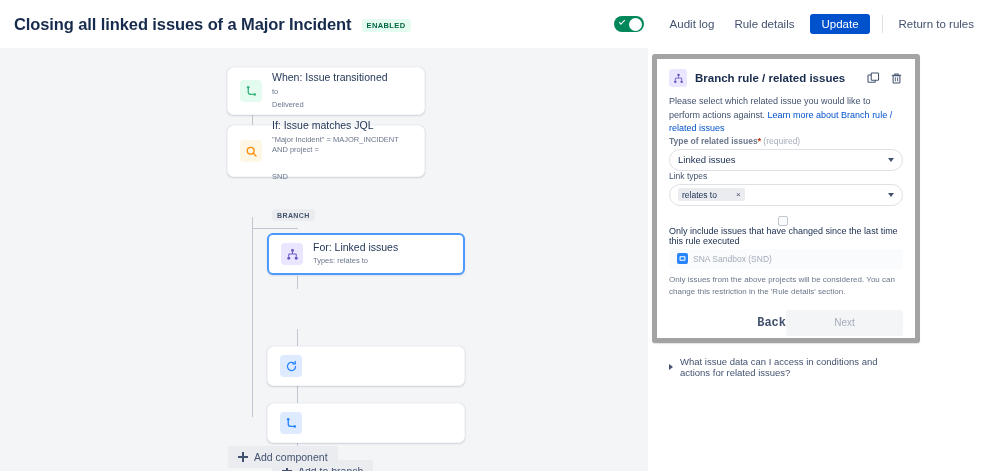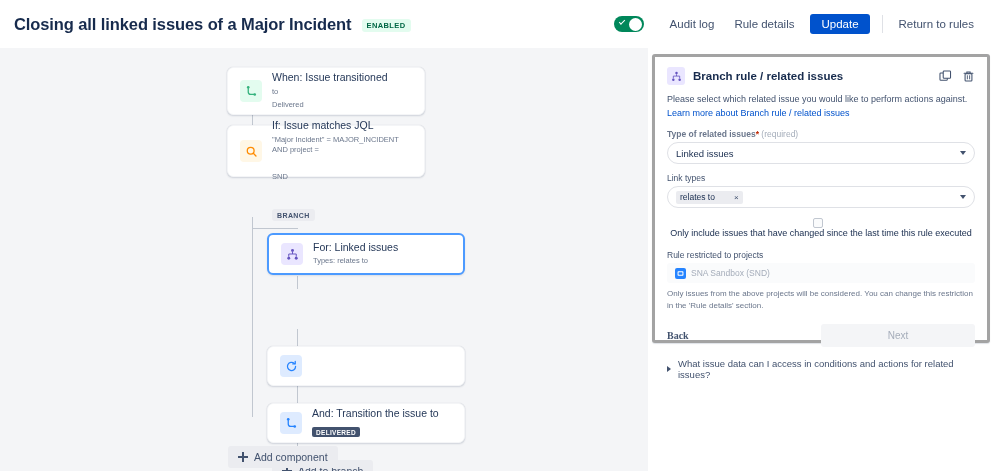--- a/index.html
+++ b/index.html
@@ -118,40 +118,40 @@
     position: relative; width: 10px; height: 10px; flex: none;
   }
   .plus:before, .plus:after {
     content: ""; position: absolute; background: #42526E;
   }
   .plus:before { left: 0; top: 4.3px; width: 10px; height: 1.4px; }
   .plus:after { top: 0; left: 4.3px; height: 10px; width: 1.4px; }
 
   
   .panel {
-    position: absolute; left: 652px; top: 54px; width: 338px; height: 289px;
-    background: #fff; border: 3px solid #a3a3a3; border-radius: 3px;
+    position: absolute; left: 652px; top: 54px; width: 268px; height: 289px;
+    background: #fff; border: 5px solid #a3a3a3; border-radius: 3px;
     box-shadow: 0 1px 1px rgba(9,30,66,.13);
     padding: 10px 12px;
   }
   .panel-head { display: flex; align-items: center; }
   .panel-head-icon {
     width: 18px; height: 18px; border-radius: 3px; background: #EAE6FF;
     display: flex; align-items: center; justify-content: center; flex: none;
     margin-right: 8px;
   }
   .panel-title { font-size: 11.5px; font-weight: 600; color: #172B4D; }
   .panel-head-actions { margin-left: auto; display: flex; gap: 10px; }
   .hicon { cursor: pointer; display: flex; }
   .panel-desc {
     font-size: 9px; color: #42526E; line-height: 1.5; margin-top: 8px;
   }
   .link { color: #0052CC; cursor: pointer; }
   .field-label {
-    font-size: 8.5px; font-weight: 600; color: #6B778C; margin-top: 9px; margin-bottom: 3px;
+    font-size: 8.5px; font-weight: 600; color: #6B778C; margin-bottom: 3px;
   }
   .req { color: #BF2600; }
   .req-note { color: #A5ADBA; font-weight: 400; }
   .select {
     height: 22px; border: 1px solid #DFE1E6; border-radius: 11px; background: #FAFBFC;
     display: flex; align-items: center; padding: 0 8px;
     font-size: 9.5px; color: #172B4D; cursor: pointer; position: relative;
   }
   .select.white { background: #fff; }
   .caret {
@@ -177,30 +177,30 @@
   }
   .proj-chip { display: flex; align-items: center; gap: 5px; }
   .proj-avatar {
     width: 11px; height: 11px; border-radius: 2px; background: #2684FF;
     display: flex; align-items: center; justify-content: center; flex: none;
   }
   .proj-name { font-size: 8.5px; color: #A5ADBA; }
   .help-note { font-size: 8px; color: #6B778C; line-height: 1.5; margin-top: 5px; }
   .btn-row { display: flex; margin-top: 12px; }
   .btn-back {
-    flex: 1; text-align: left; font-size: 10px; font-weight: 600; color: #42526E;
+    flex: 1; text-align: right; font-size: 12px; font-weight: 600; color: #42526E;
     padding: 6px 0; cursor: pointer; background: transparent; border: none;
-    font-family: Liberation Serif, serif;
+    font-family: Liberation Mono, monospace;
   }
   .btn-next {
     flex: 1; text-align: center; font-size: 10px; color: #A5ADBA;
     padding: 6px 0; background: #F4F5F7; border: none; border-radius: 3px;
     cursor: default; font-family: "Liberation Sans", sans-serif;
   }
-  .expand-row { display: flex; align-items: center; margin-top: 11px; gap: 7px; cursor: pointer; }
+  .expand-row { display: flex; align-items: center; margin-top: 20px; gap: 7px; cursor: pointer; }
   .chev-right {
     width: 0; height: 0; flex: none;
     border-top: 3.5px solid transparent; border-bottom: 3.5px solid transparent;
     border-left: 4.5px solid #42526E;
   }
   .expand-text { font-size: 9.5px; color: #42526E; }
 </style>
 </head>
 <body>
 
@@ -291,24 +291,20 @@
         </div>
       </div>
 
       <div class="node" style="left:267px; top:355px; width:198px; height:40px;">
         <div class="node-icon ico-blue">
           <svg width="13" height="13" viewBox="0 0 16 16" fill="none">
             <path d="M4 2.5v6a3 3 0 0 0 3 3h5" stroke="#2684FF" stroke-width="1.6" stroke-linecap="round"></path>
             <circle cx="4" cy="2.8" r="1.6" fill="#2684FF"></circle>
             <circle cx="12" cy="11.6" r="1.6" fill="#2684FF"></circle>
           </svg>
-        </div>
-        <div class="node-text">
-          <div class="node-title">And: Transition the issue to</div>
-          <div class="lozenge">DELIVERED</div>
         </div>
       </div>
 
       <button class="add-btn" style="left:272px; top:412px;">
         <span class="plus"></span>
         <span>Add to branch</span>
       </button>
 
       <button class="add-btn" style="left:228px; top:398px; top:398px; transform:translateY(0);" id="addcomp">
         <span class="plus"></span>
@@ -366,21 +362,20 @@
         <span class="x">×</span>
       </span>
       <span class="caret"></span>
     </div>
 
     <div class="checkrow">
       <span class="checkbox"></span>
       <span class="checklabel">Only include issues that have changed since the last time this rule executed</span>
     </div>
 
-    <div class="field-label" style="font-weight:400; color:#42526E; margin-top:12px;">Rule restricted to projects</div>
     <div class="readonly-field">
       <span class="proj-chip">
         <span class="proj-avatar">
           <svg width="7" height="7" viewBox="0 0 10 10" fill="none">
             <rect x="0.8" y="1.8" width="8.4" height="6.4" rx="1" fill="#fff"></rect>
             <rect x="2.2" y="3.2" width="5.6" height="3.6" rx=".6" fill="#2684FF"></rect>
           </svg>
         </span>
         <span class="proj-name">SNA Sandbox (SND)</span>
       </span>

